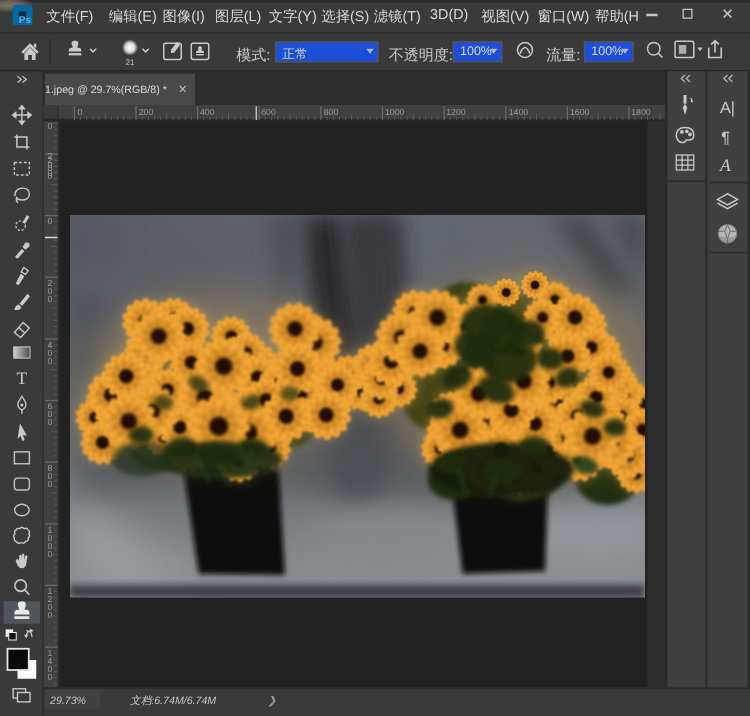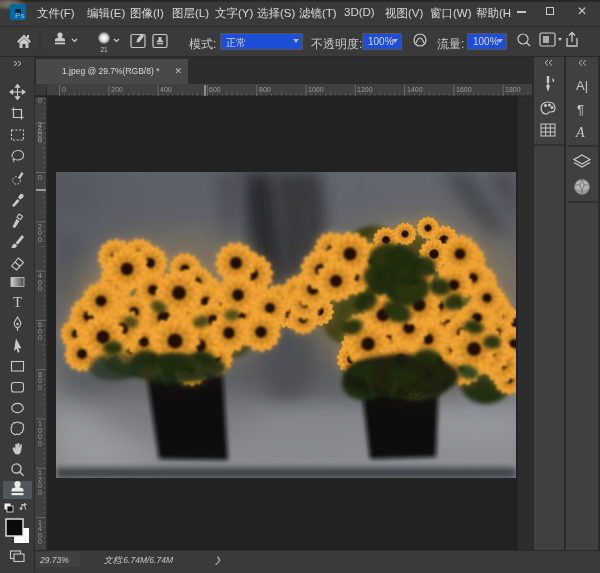--- a/index.html
+++ b/index.html
@@ -18,22 +18,22 @@
 
 #optbar { left:0; top:26px; width:600px; height:31px; background:#3a3a3a; border-top:1px solid #2c2c2c; border-bottom:1px solid #282828; }
 .opttxt { top:36px; font-size:12px; color:#c9c9c9; white-space:nowrap; }
 .combo { top:33px; height:17px; background:#1d4ed8; border:1px solid #565656; border-radius:1px;
   font-size:10px; color:#d8d8d8; padding:2px 4px 0 5px; }
 .combo .arr { position:absolute; right:3px; top:5px; width:0; height:0;
   border-left:3.5px solid transparent; border-right:3.5px solid transparent; border-top:4px solid #b5b5b5; }
 
 
 #tabbar { left:35px; top:57px; width:497px; height:27px; background:#2d2d2d; }
-#tab { position:absolute; left:1px; top:2px; width:152px; height:25px; background:#494949; color:#dadada;
-  font-size:8.5px; line-height:24px; padding-left:26px; }
+#tab { position:absolute; left:1px; top:2px; width:120px; height:25px; background:#494949; color:#dadada;
+  font-size:8.5px; line-height:24px; padding-left:0; }
 #tab .x { position:absolute; right:6px; top:0px; color:#bbb; font-size:9px; }
 
 
 #hruler { left:35px; top:84px; width:497px; height:12px; background:#404040; border-bottom:1px solid #2a2a2a; }
 #vruler { left:35px; top:97px; width:12px; height:453px; background:#404040; border-right:1px solid #2a2a2a; }
 #rcorner { left:35px; top:84px; width:12px; height:12px; background:#3a3a3a; border-right:1px solid #2a2a2a; border-bottom:1px solid #2a2a2a;}
 
 
 #toolbox { left:0; top:57px; width:35px; height:516px; background:#3a3a3a; border-right:1px solid #2b2b2b; }
 #activetool { position:absolute; left:3px; top:481px; width:29px; height:18px; background:#50575c; border-radius:1px; }

